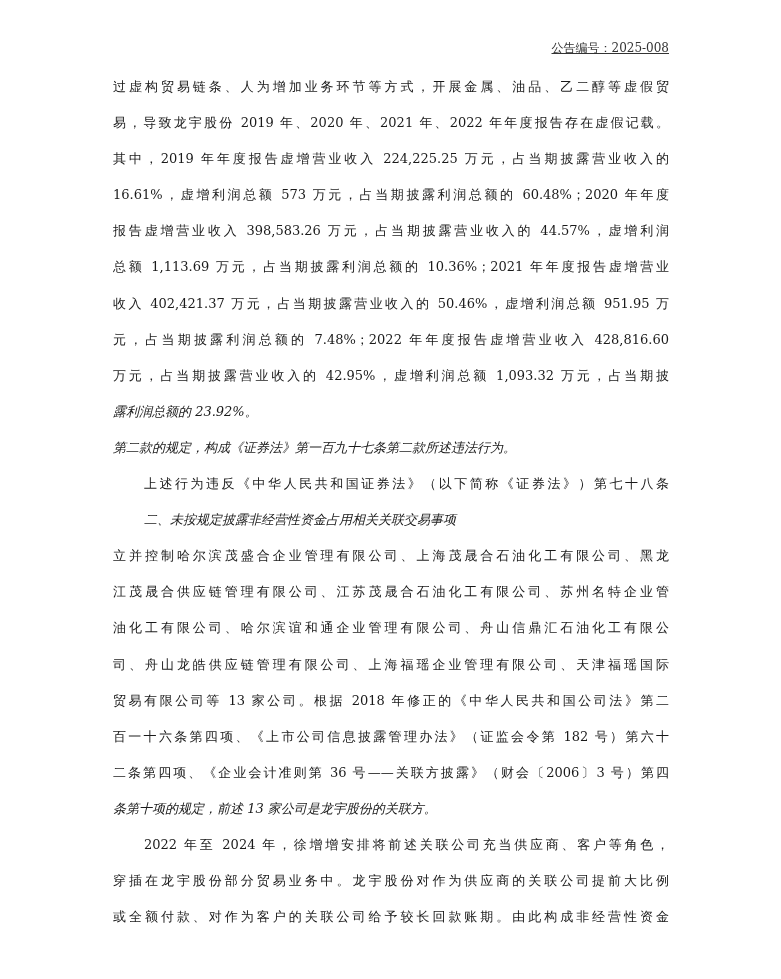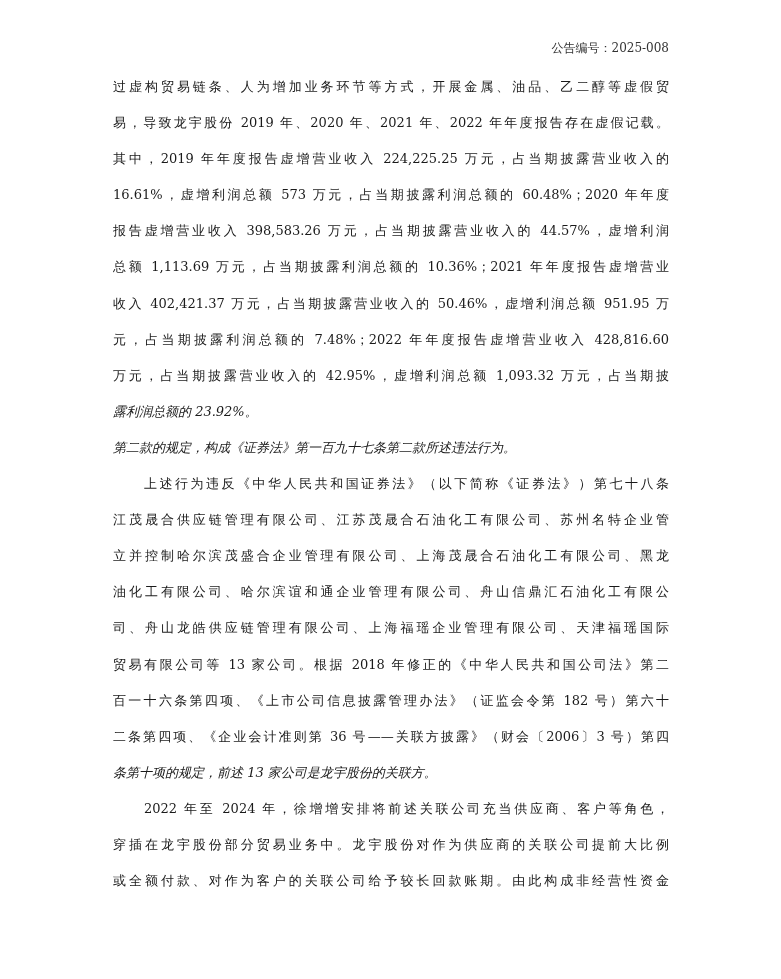--- a/index.html
+++ b/index.html
@@ -1,18 +1,18 @@
 <!DOCTYPE html>
 <html><head>
 <meta charset="utf-8">
 <style>
   html, body { margin:0; padding:0; background:#ffffff; }
   body { width:781px; height:979px; overflow:hidden; position:relative;
          font-family:"DejaVu Serif","Liberation Serif",serif; color:#1a1a1a; }
-  .header { position:absolute; top:40px; right:112px; font-size:12px; color:#333; }
+  .header { position:absolute; top:40px; right:112px; font-size:12px; color:#333;text-decoration:underline; }
   .content { position:absolute; left:113px; top:69px; width:556px; }
   .line { height:36.1px; line-height:36.1px; font-size:13px; white-space:nowrap;
           text-align:justify; text-align-last:justify; overflow:hidden; }
   .line.last { text-align-last:left;font-style:italic; }
   .line.indent { padding-left:31px; }
 </style>
 </head>
 <body>
 
 <div class="header">公告编号：2025-008</div>
@@ -23,22 +23,23 @@
   <div class="line">其中，2019 年年度报告虚增营业收入 224,225.25 万元，占当期披露营业收入的</div>
   <div class="line">16.61%，虚增利润总额 573 万元，占当期披露利润总额的 60.48%；2020 年年度</div>
   <div class="line">报告虚增营业收入 398,583.26 万元，占当期披露营业收入的 44.57%，虚增利润</div>
   <div class="line">总额 1,113.69 万元，占当期披露利润总额的 10.36%；2021 年年度报告虚增营业</div>
   <div class="line">收入 402,421.37 万元，占当期披露营业收入的 50.46%，虚增利润总额 951.95 万</div>
   <div class="line">元，占当期披露利润总额的 7.48%；2022 年年度报告虚增营业收入 428,816.60</div>
   <div class="line">万元，占当期披露营业收入的 42.95%，虚增利润总额 1,093.32 万元，占当期披</div>
   <div class="line last">露利润总额的 23.92%。</div>
   <div class="line last">第二款的规定，构成《证券法》第一百九十七条第二款所述违法行为。</div>
   <div class="line indent">上述行为违反《中华人民共和国证券法》（以下简称《证券法》）第七十八条</div>
+  <div class="line indent last">二、未按规定披露非经营性资金占用相关关联交易事项</div>
+  <div class="line">立并控制哈尔滨茂盛合企业管理有限公司、上海茂晟合石油化工有限公司、黑龙</div>
   <div class="line">江茂晟合供应链管理有限公司、江苏茂晟合石油化工有限公司、苏州名特企业管</div>
-  <div class="line">立并控制哈尔滨茂盛合企业管理有限公司、上海茂晟合石油化工有限公司、黑龙</div>
   <div class="line">油化工有限公司、哈尔滨谊和通企业管理有限公司、舟山信鼎汇石油化工有限公</div>
   <div class="line">司、舟山龙皓供应链管理有限公司、上海福瑶企业管理有限公司、天津福瑶国际</div>
   <div class="line">贸易有限公司等 13 家公司。根据 2018 年修正的《中华人民共和国公司法》第二</div>
   <div class="line">百一十六条第四项、《上市公司信息披露管理办法》（证监会令第 182 号）第六十</div>
   <div class="line">二条第四项、《企业会计准则第 36 号——关联方披露》（财会〔2006〕3 号）第四</div>
   <div class="line last">条第十项的规定，前述 13 家公司是龙宇股份的关联方。</div>
   <div class="line indent">2022 年至 2024 年，徐增增安排将前述关联公司充当供应商、客户等角色，</div>
   <div class="line">穿插在龙宇股份部分贸易业务中。龙宇股份对作为供应商的关联公司提前大比例</div>
   <div class="line">或全额付款、对作为客户的关联公司给予较长回款账期。由此构成非经营性资金</div>
 

